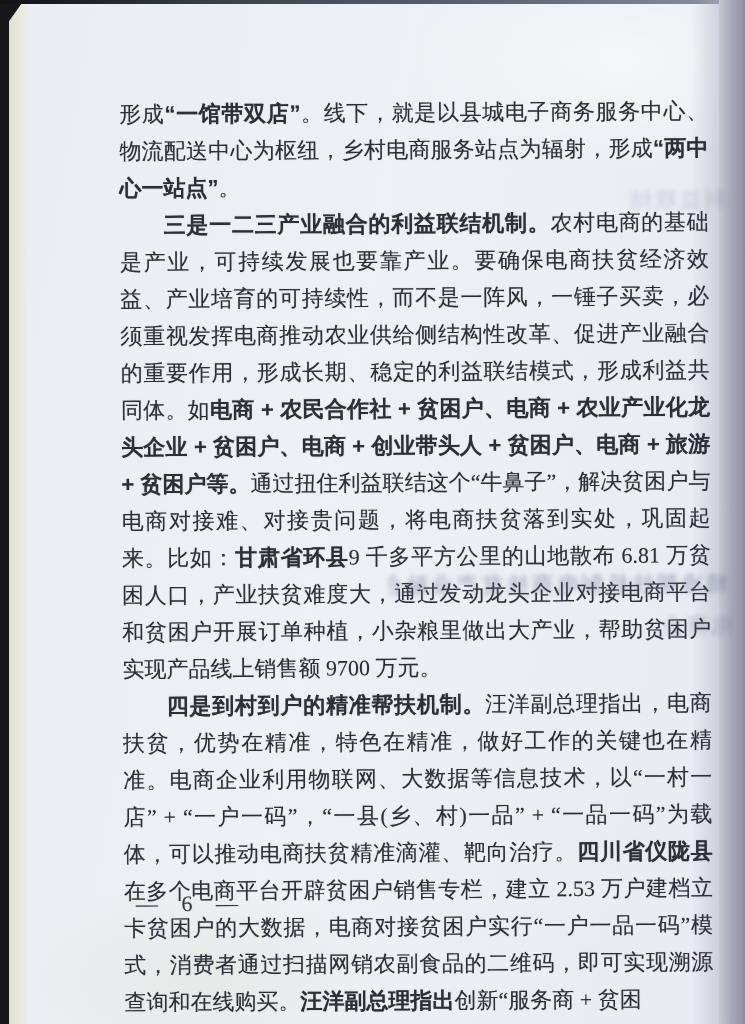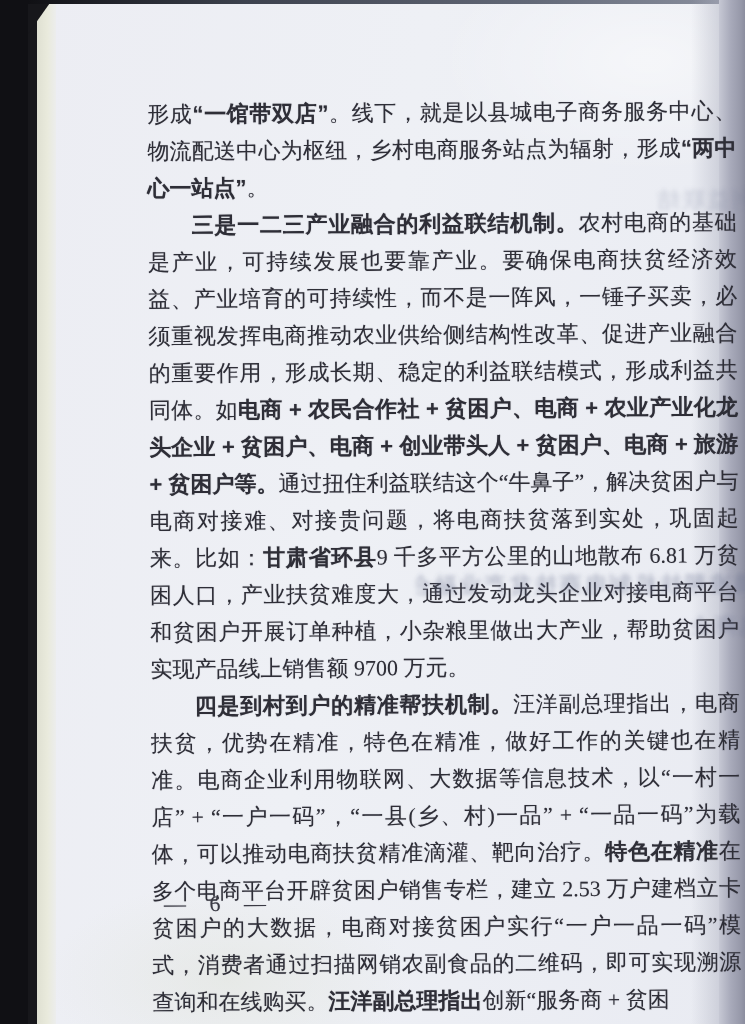--- a/index.html
+++ b/index.html
@@ -7,21 +7,20 @@
     width:745px;height:1024px;overflow:hidden;position:relative;
     background:#101014;
     font-family:"Liberation Serif","DejaVu Serif",serif;
   }
   .scan-page{
     position:absolute;inset:0;
     background:
       radial-gradient(ellipse 300px 160px at 620px 60px, rgba(255,255,255,.5), rgba(255,255,255,0) 70%),
       radial-gradient(ellipse 260px 140px at 200px 980px, rgba(222,225,214,.45), rgba(0,0,0,0) 70%),
       linear-gradient(100deg,#ecedf3 0%,#eef0f5 45%,#e9ebf2 100%);
-    margin-left: 28px;
   }
   
   .edge-top{position:absolute;top:0;left:0;right:0;height:4px;
     background:linear-gradient(to right,#101014,#3c414d 30%,#626877 70%,#8e93a2);}
   .edge-left-black{position:absolute;top:0;bottom:0;left:0;width:9px;background:#17171b;}
   .corner-top-left{position:absolute;top:0;left:0;width:0;height:0;
     border-top:34px solid #17171b;border-right:24px solid transparent;}
   .edge-underlay{position:absolute;top:0;bottom:0;left:9px;width:19px;
     background:linear-gradient(to right,#dfe0d2,#e9eadc 55%,#eceded);}
   .page-curve{position:absolute;top:0;bottom:0;right:26px;width:28px;
@@ -68,20 +67,20 @@
   <div class="edge-underlay"></div>
   <div class="edge-left-black"></div>
   <div class="corner-top-left"></div>
   <div class="edge-top"></div>
   <div class="page-curve"></div>
   <div class="edge-right"></div>
 
   <div class="text-block">
       <p><span>形成</span><span class="em">“一馆带双店”</span><span>。线下，就是以县城电子商务服务中心、物流配送中心为枢纽，乡村电商服务站点为辐射，形成</span><span class="em">“两中心一站点”</span><span>。</span></p>
       <p class="indent"><span class="em">三是一二三产业融合的利益联结机制。</span><span>农村电商的基础是产业，可持续发展也要靠产业。要确保电商扶贫经济效益、产业培育的可持续性，而不是一阵风，一锤子买卖，必须重视发挥电商推动农业供给侧结构性改革、促进产业融合的重要作用，形成长期、稳定的利益联结模式，形成利益共同体。如</span><span class="em">电商 + 农民合作社 + 贫困户、电商 + 农业产业化龙头企业 + 贫困户、电商 + 创业带头人 + 贫困户、电商 + 旅游 + 贫困户等。</span><span>通过扭住利益联结这个“牛鼻子”，解决贫困户与电商对接难、对接贵问题，将电商扶贫落到实处，巩固起来。比如：</span><span class="em">甘肃省环县</span><span>9 千多平方公里的山地散布 6.81 万贫困人口，产业扶贫难度大，通过发动龙头企业对接电商平台和贫困户开展订单种植，小杂粮里做出大产业，帮助贫困户实现产品线上销售额 9700 万元。</span></p>
-      <p class="indent"><span class="em">四是到村到户的精准帮扶机制。</span><span>汪洋副总理指出，电商扶贫，优势在精准，特色在精准，做好工作的关键也在精准。电商企业利用物联网、大数据等信息技术，以“一村一店” + “一户一码”，“一县(乡、村)一品” + “一品一码”为载体，可以推动电商扶贫精准滴灌、靶向治疗。</span><span class="em">特色在精准</span><span>在多个电商平台开辟贫困户销售专栏，建立 2.53 万户建档立卡贫困户的大数据，电商对接贫困户实行“一户一品一码”模式，消费者通过扫描网销农副食品的二维码，即可实现溯源查询和在线购买。</span><span class="em">汪洋副总理指出</span><span>创新“服务商 + 贫困</span></p>
+      <p class="indent"><span class="em">四是到村到户的精准帮扶机制。</span><span>汪洋副总理指出，电商扶贫，优势在精准，特色在精准，做好工作的关键也在精准。电商企业利用物联网、大数据等信息技术，以“一村一店” + “一户一码”，“一县(乡、村)一品” + “一品一码”为载体，可以推动电商扶贫精准滴灌、靶向治疗。</span><span class="em">四川省仪陇县</span><span>在多个电商平台开辟贫困户销售专栏，建立 2.53 万户建档立卡贫困户的大数据，电商对接贫困户实行“一户一品一码”模式，消费者通过扫描网销农副食品的二维码，即可实现溯源查询和在线购买。</span><span class="em">汪洋副总理指出</span><span>创新“服务商 + 贫困</span></p>
     </div>
 
   <div class="footer">— 6 —</div>
 <div class="ghost ghost-1">精准帮扶机制电商扶贫产业融合利益联结</div>
     <div class="ghost ghost-2">电商企业</div>
     <div class="ghost ghost-3">利益联结</div>
   </div>
 
 </body></html>

